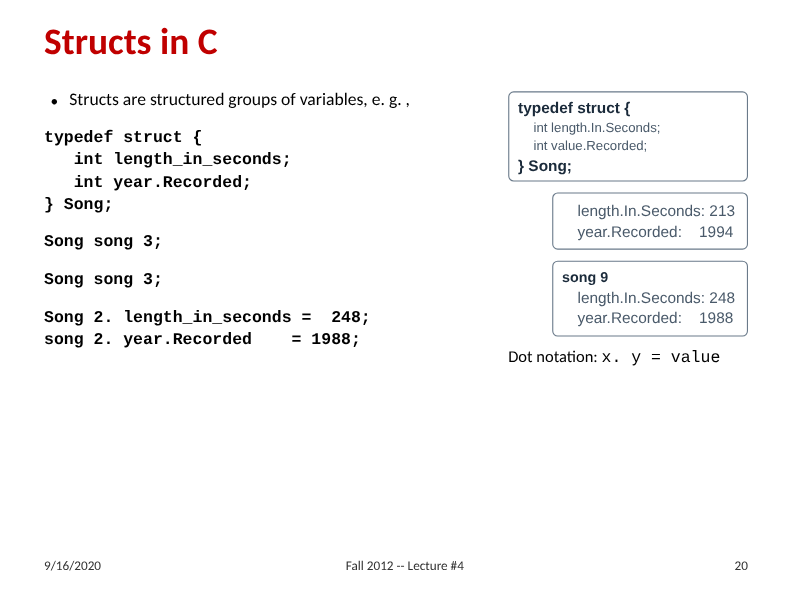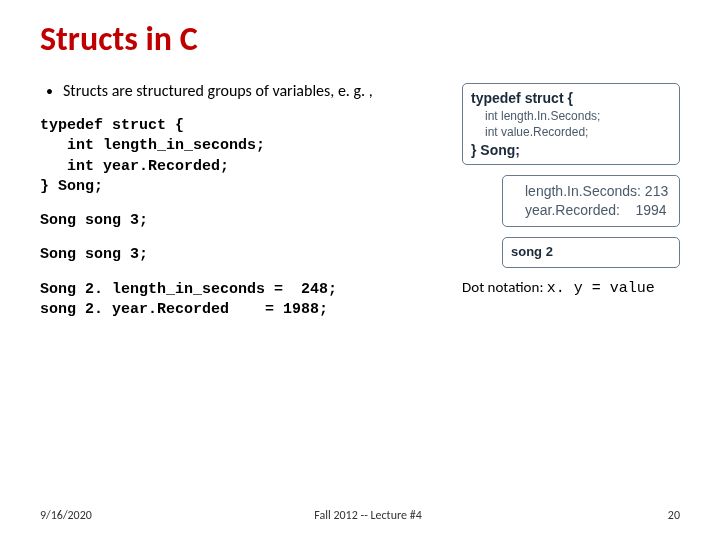--- a/index.html
+++ b/index.html
@@ -134,21 +134,23 @@
         <div class="boxhead">typedef struct {</div>
         <div class="boxbody">int length.In.Seconds;
 int value.Recorded;</div>
         <div class="boxfoot">} Song;</div>
       </div>
       <div class="box small">
         <div class="boxbody">length.In.Seconds: 213
 year.Recorded:    1994</div>
       </div>
       <div class="box small">
-        <div class="boxhead">song 2</div>
+        <div class="boxhead">song 9</div>
+        <div class="boxbody">length.In.Seconds: 248
+year.Recorded:    1988</div>
       </div>
       <div class="caption">
         <span>Dot notation: </span><span class="mono">x. y = value</span>
       </div>
     </div>
 
   </div>
 
   <div class="footer">
     <span>9/16/2020</span>

